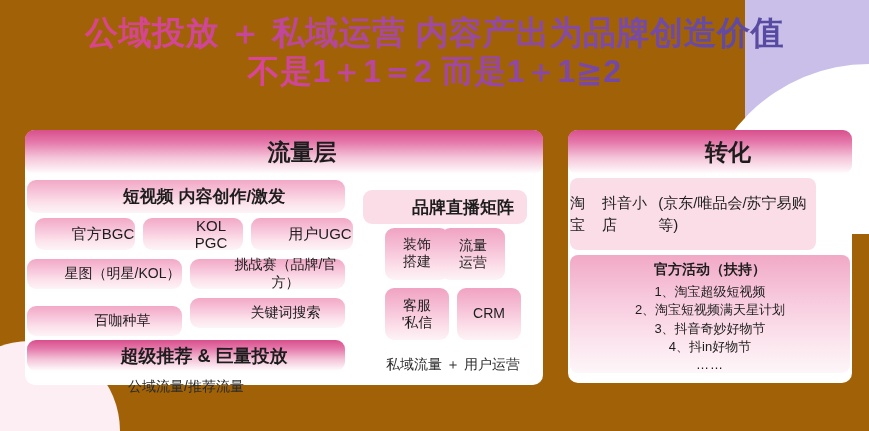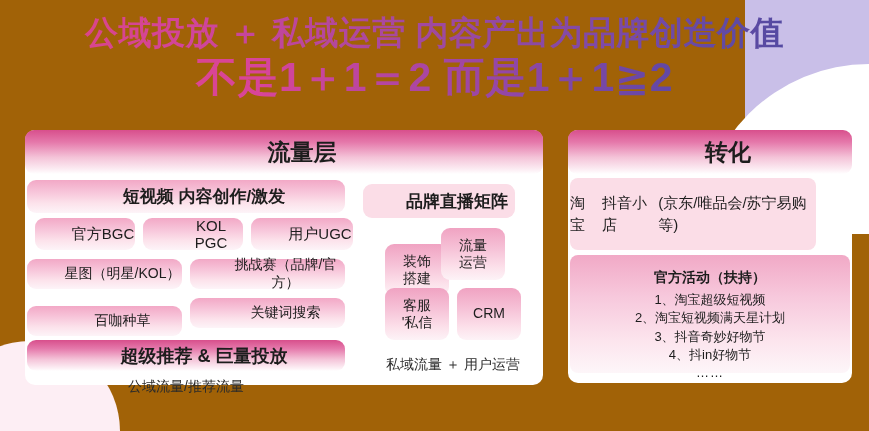--- a/index.html
+++ b/index.html
@@ -60,21 +60,21 @@
     line-height: 1.18;
     white-space: nowrap;
     background-image: linear-gradient(90deg, #e0457f 0%, #d2459a 22%, #a3499f 48%, #7a4aa8 72%, #3f4a9e 100%);
     -webkit-background-clip: text;
     background-clip: text;
     color: transparent;
     -webkit-text-fill-color: transparent;
   }
   .title-line.l1 { font-size: 33px; }
   .title-line.l2 {
-    font-size: 41px;
+    font-size: 32px;
     background-image: linear-gradient(90deg, #e0457f 0%, #d8459a 30%, #9447a6 58%, #5a48a6 80%, #2f4699 100%);
   }
 
   
   .panel {
     position: absolute;
     z-index: 4;
     border-radius: 10px;
     background: #ffffff;
   }
@@ -121,21 +121,21 @@
     font-size: 18px; font-weight: bold;
   }
   .l-caption {
     position: absolute; left: 0; top: 198px; width: 318px;
     text-align: center; font-size: 14px; color: #2b2b2b;
   }
 
   
   .m-col { position: absolute; left: 338px; top: 50px; width: 180px; height: 205px; }
   .m-title {
-    position: absolute; left: 0; top: 4px; width: 152px; height: 34px;
+    position: absolute; left: 0; top: 10px; width: 164px; height: 34px;
     font-size: 17px; font-weight: bold;
   }
   .m-grid { position: absolute; left: 22px; top: 48px; width: 136px; height: 112px; }
   .m-box {
     position: absolute; width: 64px; height: 52px; border-radius: 9px;
     display: flex; align-items: center; justify-content: center;
     font-size: 14px; line-height: 1.25; text-align: center; color: #1d1d1d;
     background: linear-gradient(180deg, #f0a3c2 0%, #f6c2d7 40%, #fce0ea 75%, #fdf3f7 100%);
   }
   .m-caption {
@@ -151,21 +151,21 @@
   .r-box1 {
     position: absolute; left: 2px; top: 48px; width: 246px; height: 72px;
     border-radius: 8px; background: #fbdde7;
     display: flex; flex-direction: row; align-items: center; justify-content: center;
     font-size: 15px; line-height: 1.45; color: #1d1d1d;
   }
   .r-box2 {
     position: absolute; left: 2px; top: 125px; width: 280px; height: 118px;
     border-radius: 8px;
     background: linear-gradient(180deg, #f1a9c6 0%, #f7c8dc 35%, #fce4ed 72%, #fdf6f9 100%);
-    padding-top: 14px; box-sizing: border-box;
+    padding-top: 6px; box-sizing: border-box;
   }
   .r-box2-title {
     text-align: center; font-size: 14px; font-weight: bold; color: #1d1d1d;
     margin-bottom: 4px;
   }
   .r-list { list-style: none; margin: 0; padding: 0; text-align: center; }
   .r-list li { font-size: 13px; line-height: 1.42; color: #1d1d1d; }
   .r-ellipsis { text-align: center; font-size: 13px; color: #1d1d1d; letter-spacing: 1px; }
 </style>
 </head>
@@ -208,21 +208,21 @@
 
       <div class="bar grad-strong l-footer">超级推荐 &amp; 巨量投放</div>
 
       <div class="l-caption">公域流量/推荐流量</div>
     </div>
 
     <div class="m-col">
       <div class="bar flat-soft m-title">品牌直播矩阵</div>
 
       <div class="m-grid">
-        <div class="m-box" style="left:0;top:16px;">
+        <div class="m-box" style="left:0;top:0;font-family:Liberation Mono, monospace;">
           <span>
             <span>装饰</span><br>
             <span>搭建</span>
           </span>
         </div>
         <div class="m-box" style="left:56px;top:0;">
           <span>
             <span>流量</span><br>
             <span>运营</span>
           </span>

